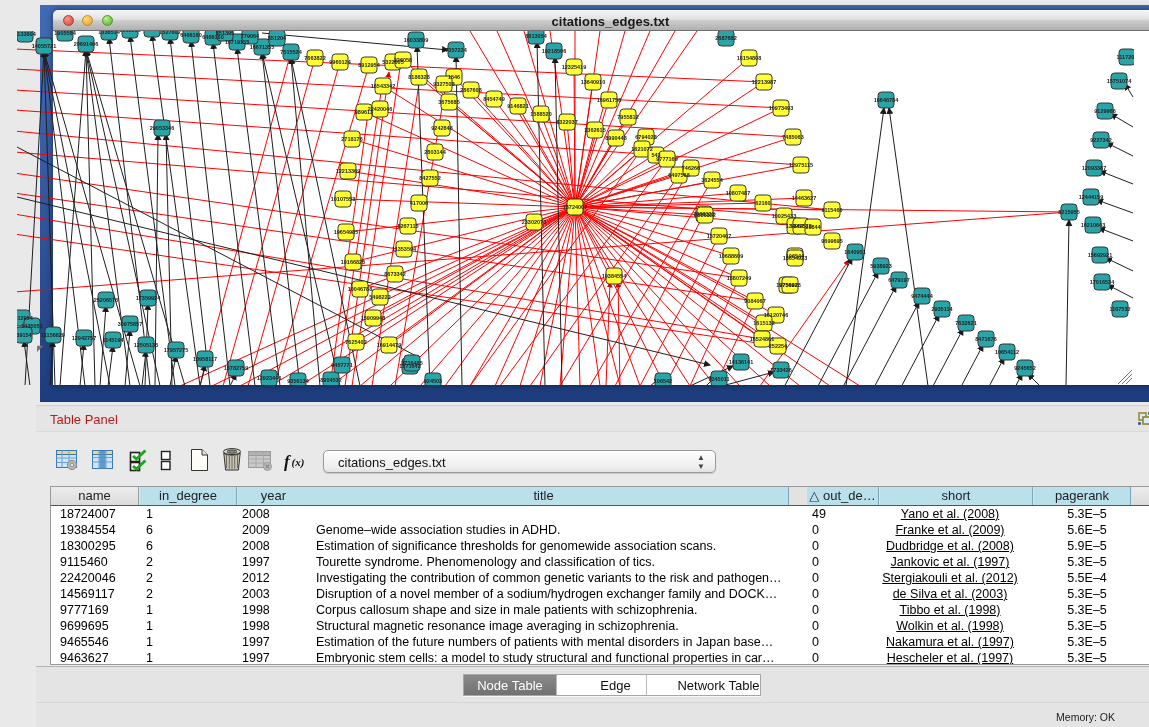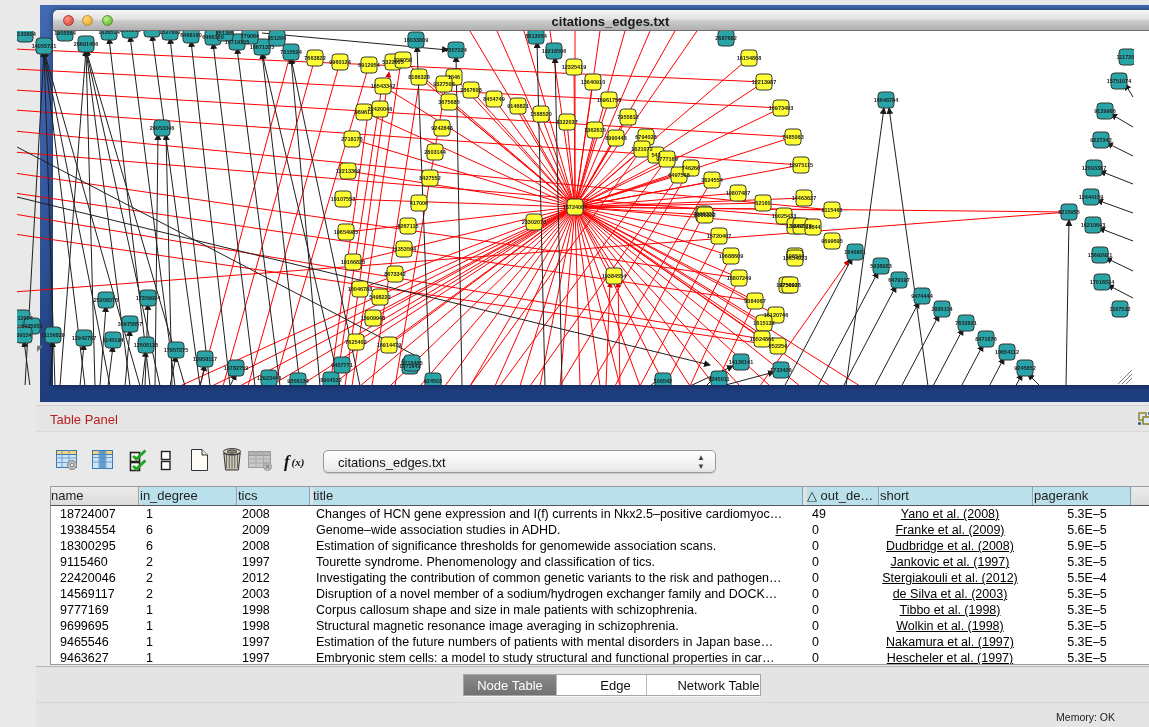--- a/index.html
+++ b/index.html
@@ -33,21 +33,21 @@
 .tbi { position:absolute; top:0; }
 #dropdown { left:287px; top:450px; width:393px; height:23px; border:1px solid #9a9a9a;
   border-radius:5px; background:linear-gradient(to bottom,#ffffff,#ededed 80%,#e2e2e2);
   box-shadow:0 1px 1px rgba(0,0,0,0.15); }
 #dropdown .txt { position:absolute; left:14px; top:4px; font-size:13px; color:#111; }
 #dropdown .arr { position:absolute; right:10px; top:2px; font-size:8px; color:#444; line-height:9px; text-align:center; }
 
 #thead { left:14px; top:486px; width:1120px; height:20px; background:#e2e2e2;
   border:1px solid #9a9a9a; border-bottom:1px solid #555; }
 .th { position:absolute; top:0; height:18px; background:#bae0ec;
-  border-right:1px solid #79a8bd; font-size:13px; color:#222; 
+  border-right:1px solid #79a8bd; font-size:13px; color:#222; text-align:center;
   line-height:18px; overflow:hidden; }
 .th.gray { background:linear-gradient(#ececec,#dcdcdc); border-right:1px solid #9f9f9f; }
 #tbody { left:14px; top:506px; width:1120px; height:159px; background:#fff;
   border-left:1px solid #9a9a9a; border-right:1px solid #9a9a9a; border-bottom:1px solid #9a9a9a; overflow:hidden; }
 .tr { position:relative; height:16px; font-size:12.5px; color:#000; white-space:nowrap; }
 .tr div { position:absolute; top:1px; overflow:hidden; }
 .c0 { left:9px;  width:80px; }
 .c1 { left:95px; width:90px; }
 .c2 { left:191px; width:70px; }
 .c3 { left:265px; width:490px; }
@@ -646,33 +646,32 @@
       <text x="1" y="16.5" font-family="Liberation Serif, serif" font-style="italic" font-weight="bold" font-size="17" fill="#111">f</text>
       <text x="8.5" y="16" font-family="Liberation Serif, serif" font-style="italic" font-weight="bold" font-size="11" fill="#111">(x)</text>
     </svg></div>
 <div class="abs" id="dropdown">
     <span class="txt">citations_edges.txt</span>
     <span class="arr">▲<br>▼</span>
   </div>
 <div class="abs" id="thead">
   <div class="th gray" style="left:0;width:88px">name</div>
   <div class="th" style="left:89px;width:97px">in_degree</div>
-  <div class="th" style="left:187px;width:72px">tics</div>
-  <div class="th" style="left:262px;width:490px">title</div>
+  <div class="th" style="left:187px;width:72px">year</div>
+  <div class="th" style="left:248px;width:490px">title</div>
   <div class="th" style="left:756px;width:72px">△ out_de…</div>
   <div class="th" style="left:829px;width:153px">short</div>
   <div class="th" style="left:983px;width:97px">pagerank</div>
   <div class="th gray" style="left:1081px;width:37px;border-right:none"></div>
 </div>
 <div class="abs" id="tbody">
 <div class="tr">
       <div class="c0">18724007</div>
       <div class="c1">1</div>
       <div class="c2">2008</div>
-      <div class="c3">Changes of HCN gene expression and I(f) currents in Nkx2.5–positive cardiomyoc…</div>
       <div class="c4">49</div>
       <div class="c5">Yano et al. (2008)</div>
       <div class="c6">5.3E–5</div>
     </div>
 <div class="tr">
       <div class="c0">19384554</div>
       <div class="c1">6</div>
       <div class="c2">2009</div>
       <div class="c3">Genome–wide association studies in ADHD.</div>
       <div class="c4">0</div>

